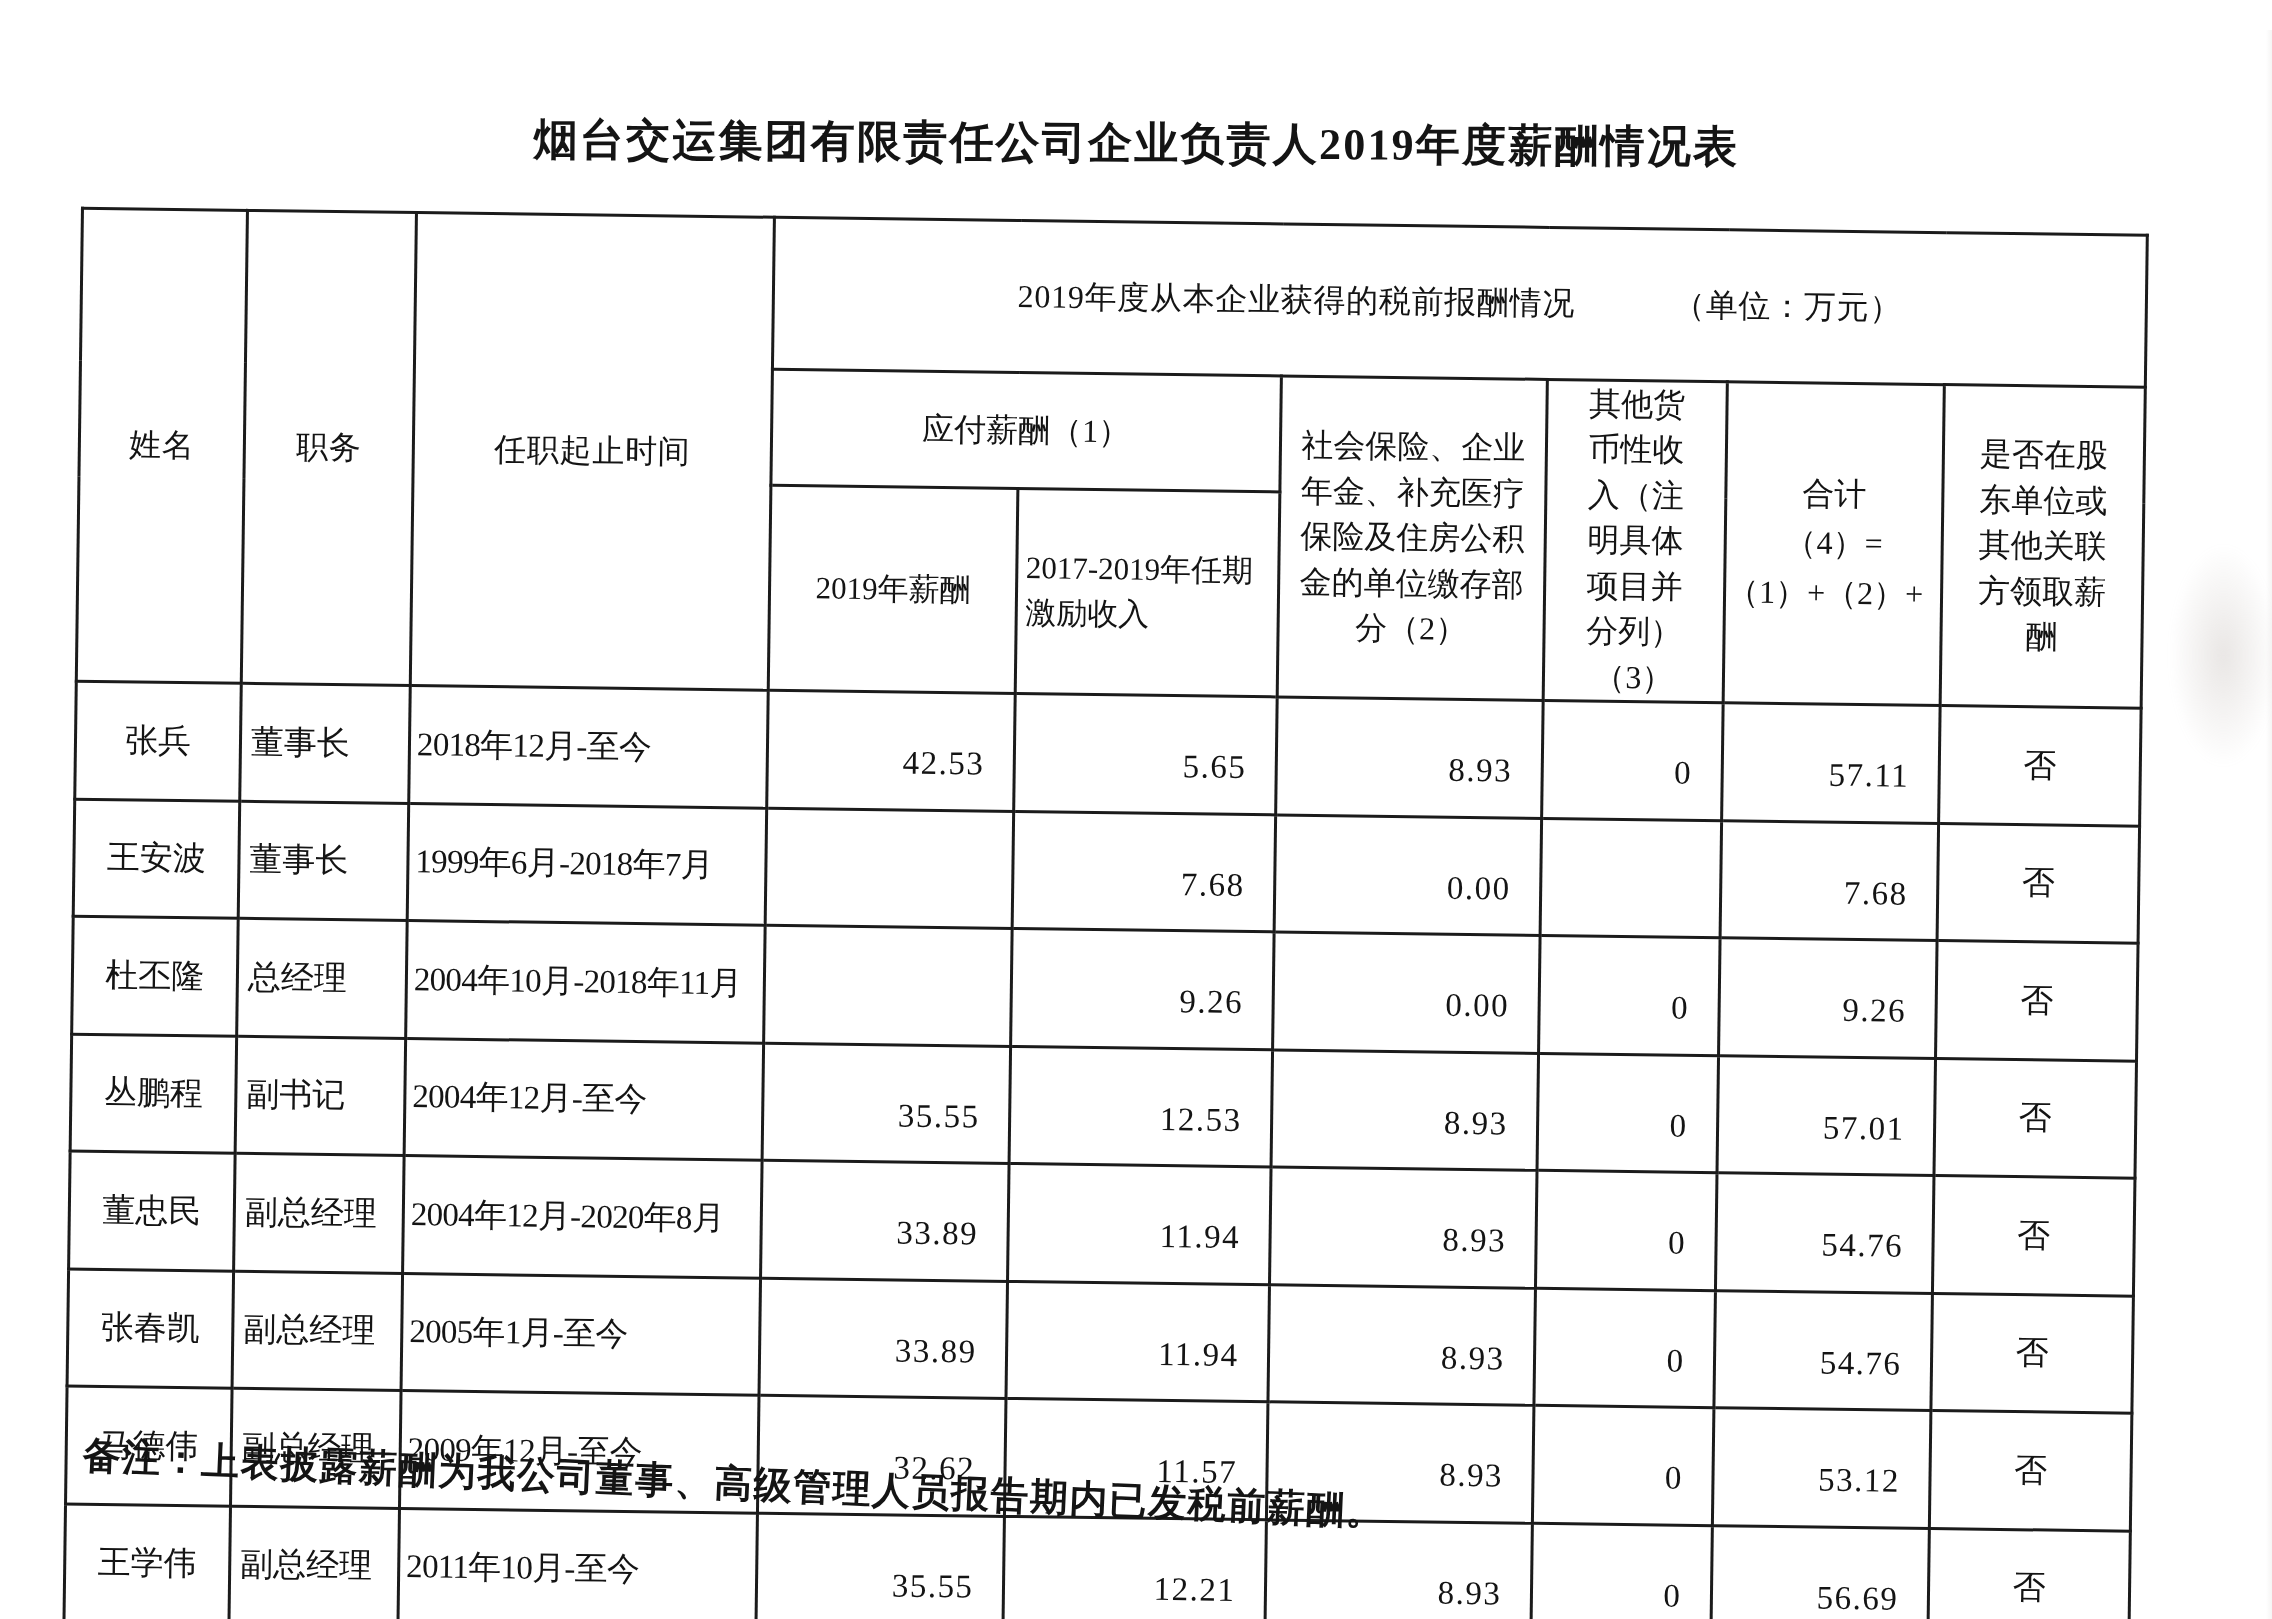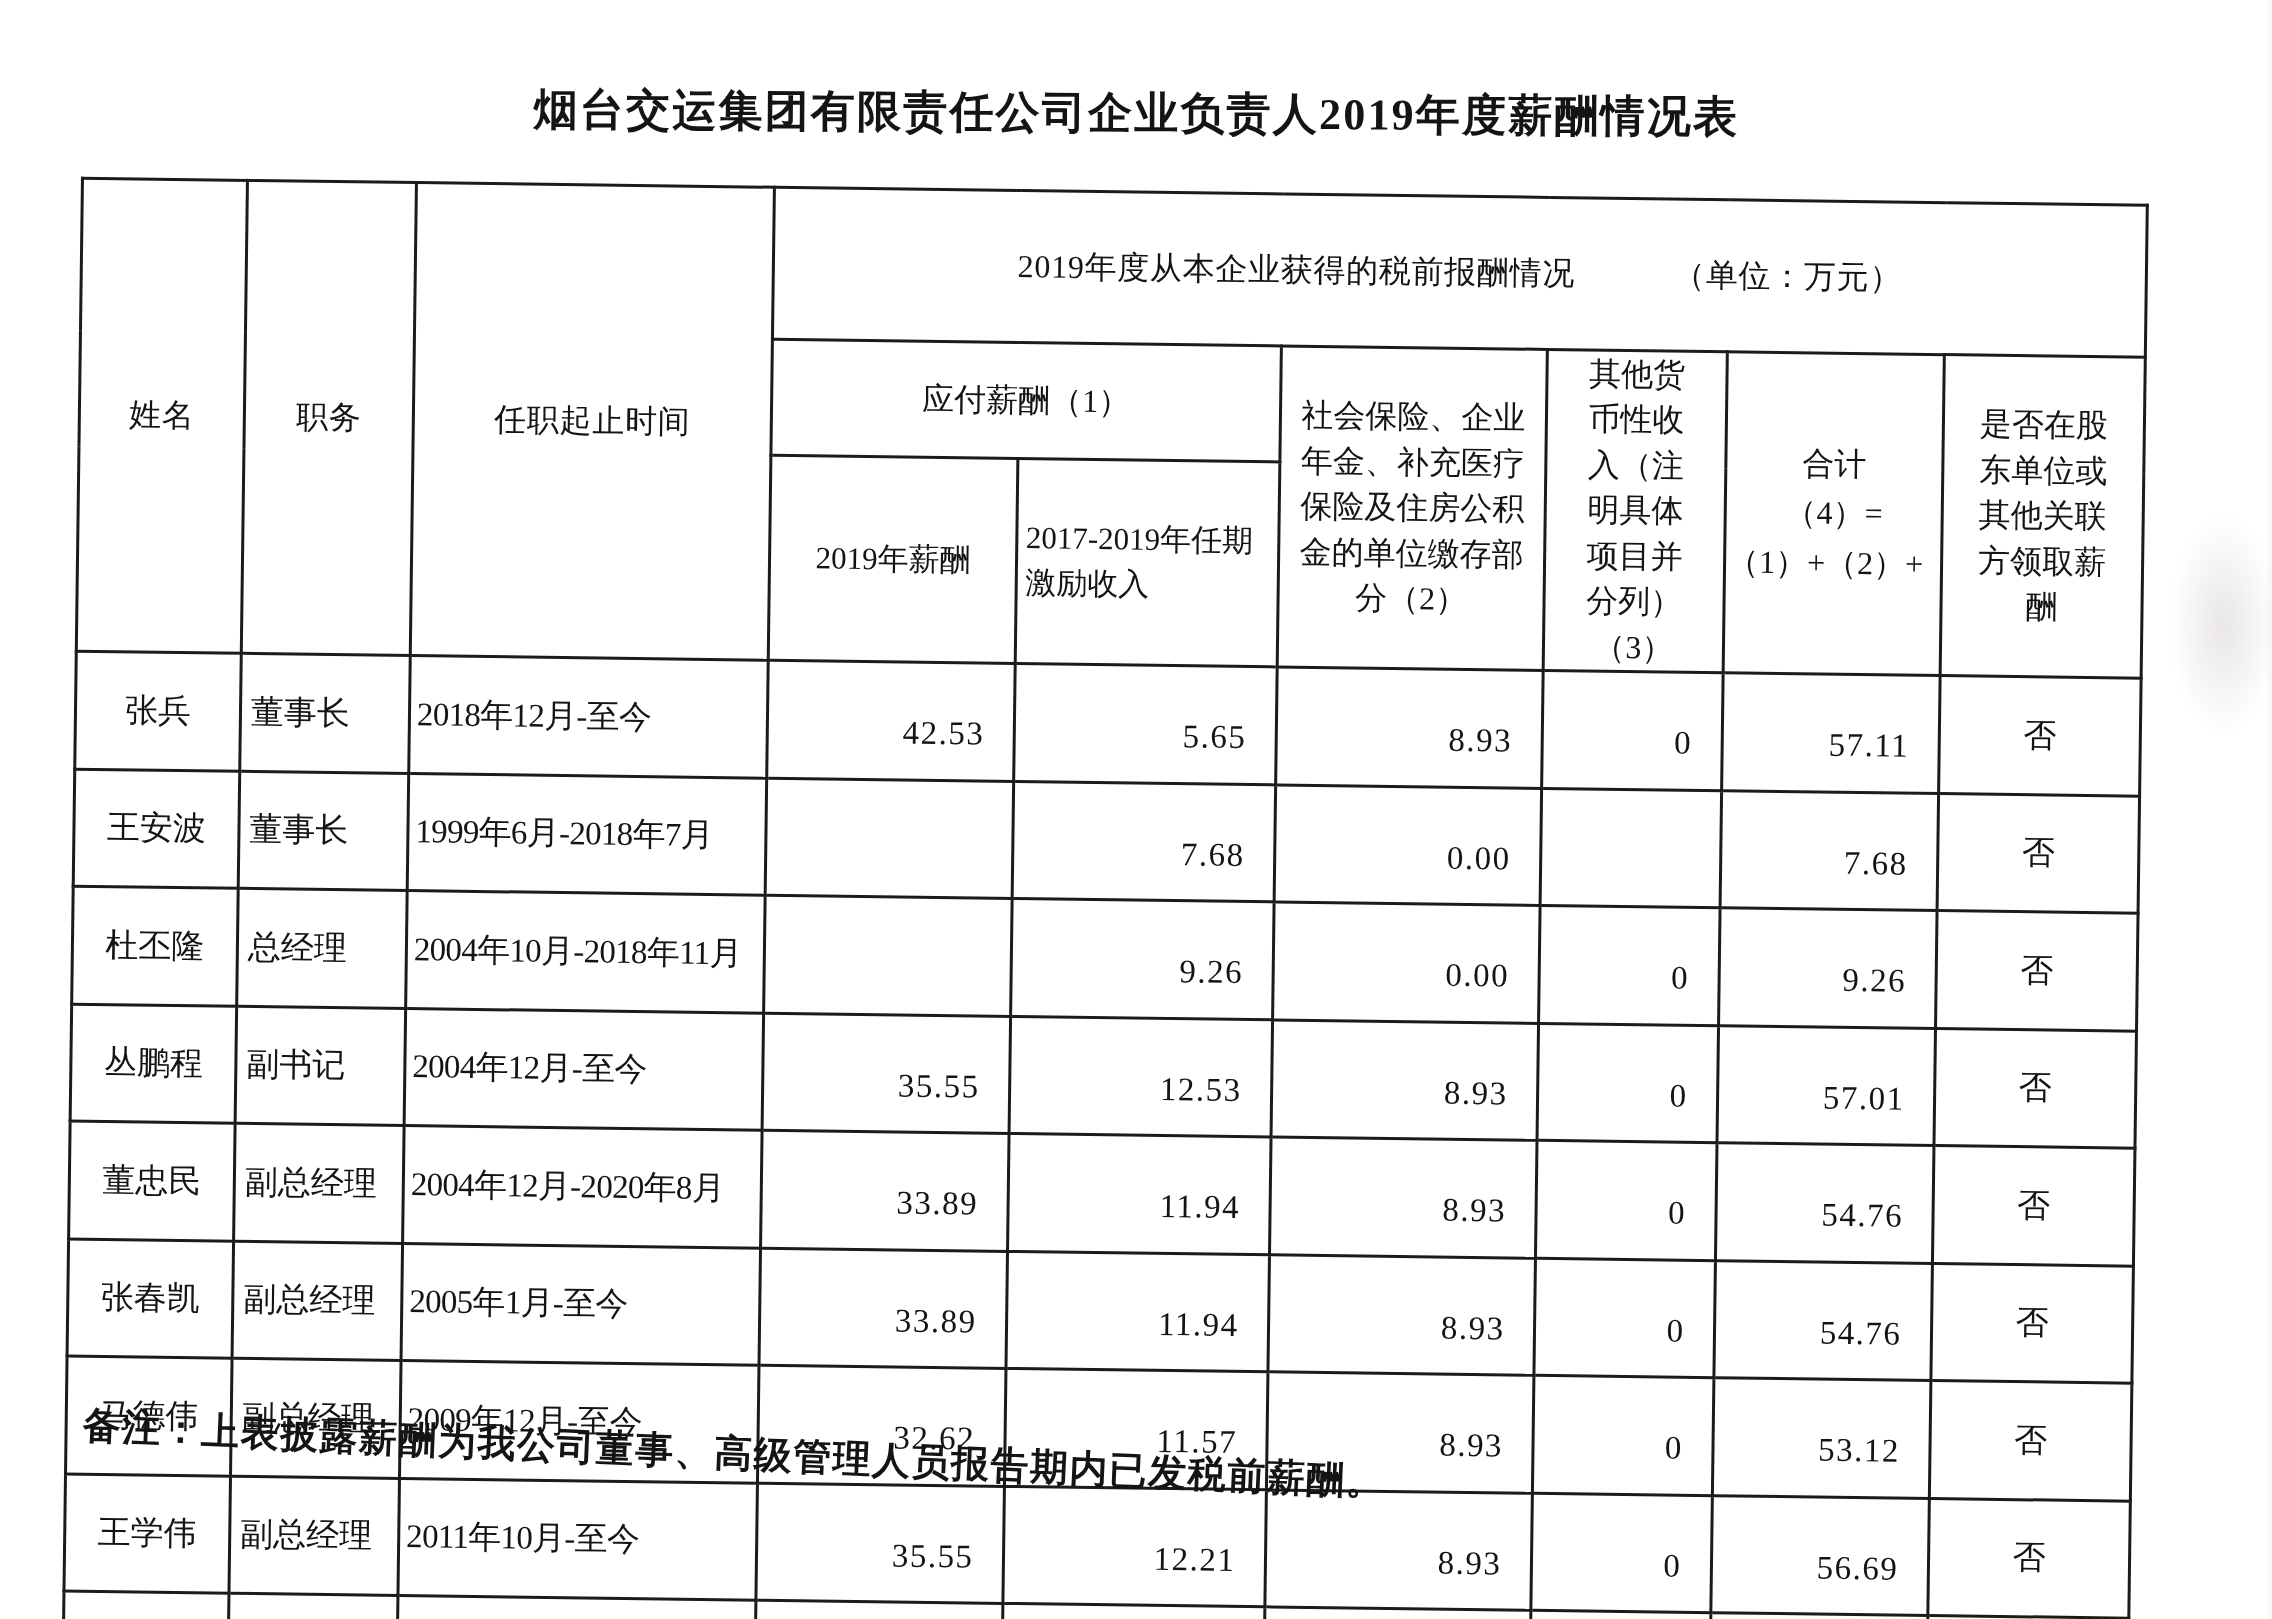--- a/index.html
+++ b/index.html
@@ -4,21 +4,21 @@
 <style>
   html, body { margin: 0; padding: 0; }
   body {
     width: 2273px; height: 1619px;
     background: #ffffff;
     font-family: "Liberation Serif", "DejaVu Serif", serif;
     color: #141414;
     overflow: hidden;
     position: relative;
   }
-  .page { position: absolute; inset: 0; background: #fff; }
+  .page { position: absolute; inset: 0; background: #fff; margin-top: 30px; }
 
   .doc-title {
     position: absolute;
     top: 84px; left: 0;
     width: 100%;
     text-align: center;
     font-size: 44px;
     font-weight: bold;
     letter-spacing: 2.2px;
     transform: rotate(0.35deg);

